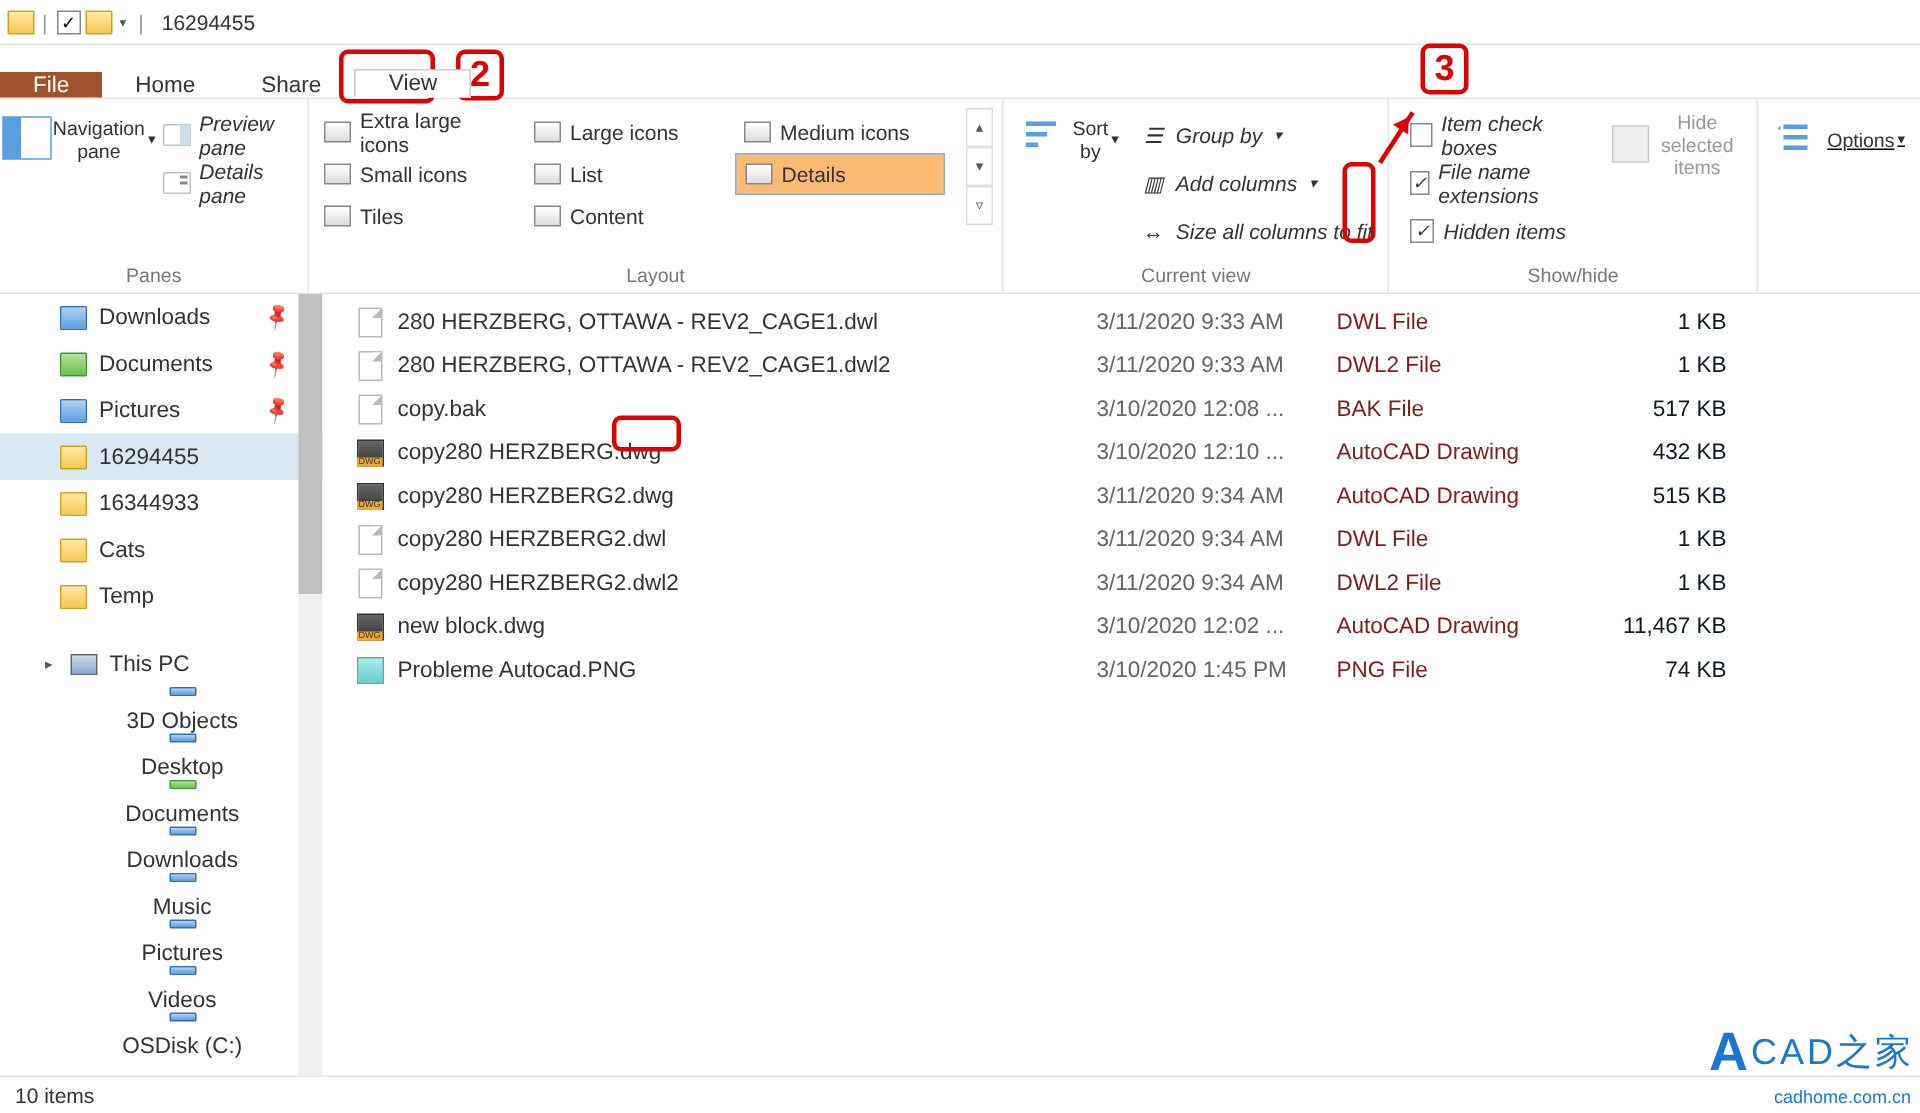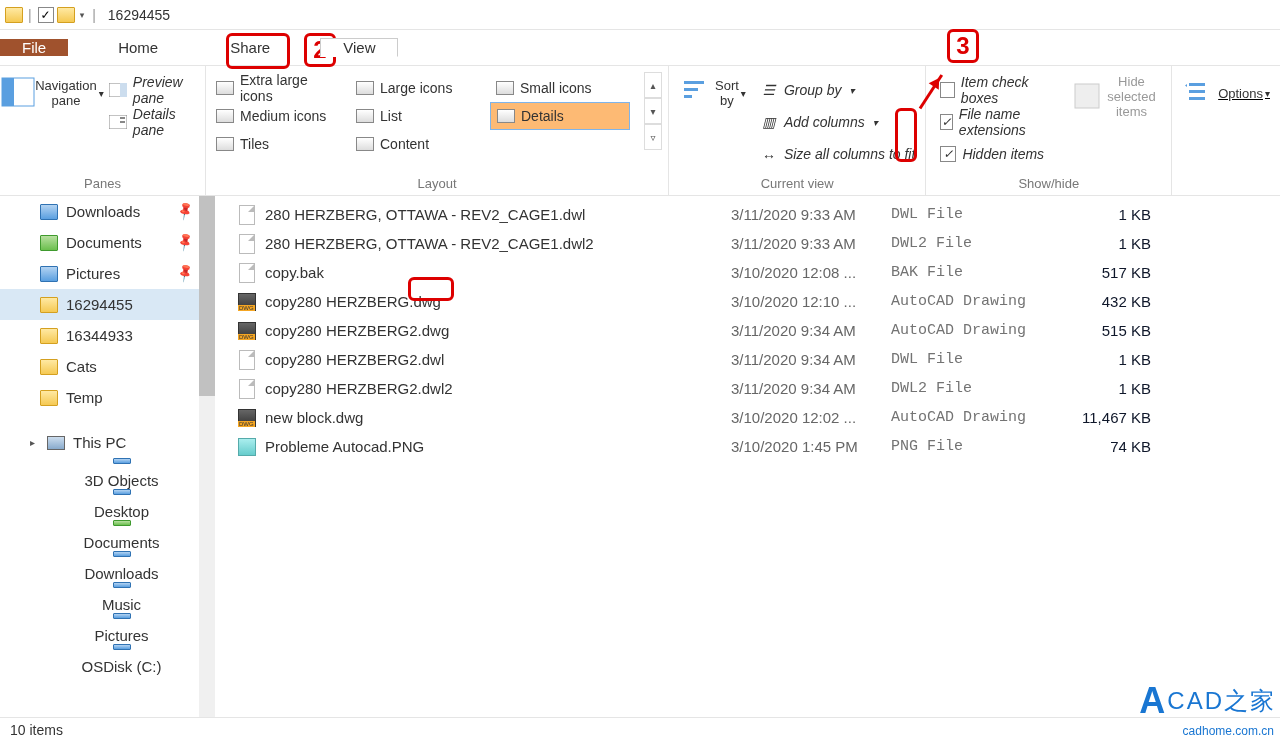--- a/index.html
+++ b/index.html
@@ -3,21 +3,21 @@
 <meta charset="utf-8">
 <style>
 * { margin:0; padding:0; box-sizing:border-box; font-family:"Segoe UI",Arial,sans-serif; }
 body { width:1280px; height:742px; background:#fff; overflow:hidden; position:relative; }
 
 .titlebar { height:30px; display:flex; align-items:center; padding:0 4px; font-size:14px; border-bottom:1px solid #e5e5e5; }
 .tb-icon { width:20px; height:22px; display:inline-flex; align-items:center; justify-content:center; }
 .qat-sep { color:#999; margin:0 4px; }
 .tb-title { margin-left:8px; color:#333; }
 
-.tabs { height:36px; display:flex; align-items:center; border-bottom:1px solid #e5e5e5;gap:28px; }
+.tabs { height:36px; display:flex; align-items:flex-end; border-bottom:1px solid #e5e5e5; }
 .tab { padding:0 22px; display:flex; align-items:center; font-size:15px; color:#333; cursor:pointer; }
 .tab.file { background:#a0522d; color:#fff; }
 .tab.view { border:1px solid #ccc; border-bottom:1px solid #fff; background:#fff; position:relative; z-index:2; }
 
 .ribbon { height:130px; display:flex; border-bottom:1px solid #e5e5e5; background:#fff; }
 .rgroup { border-right:1px solid #e5e5e5; display:flex; flex-direction:column; justify-content:space-between; padding:4px 4px 2px 4px; }
 .rgroup-label { text-align:center; font-size:13px; color:#777; padding:2px 0; }
 .rgroup-body { display:flex; gap:2px; align-items:flex-start; flex:1; }
 
 .bigbtn { display:flex; flex-direction:row; align-items:center; justify-content:center; padding:4px 6px; text-align:center; font-size:13px; color:#333; min-width:70px; cursor:pointer; }
@@ -47,21 +47,21 @@
 .folder-y { background:linear-gradient(#ffe9a3,#f5c953); border:1px solid #d4a020; border-radius:1px; }
 .folder-g { background:linear-gradient(#b8e0a0,#6bbf4e); border:1px solid #3f9a2e; border-radius:1px; }
 .folder-b { background:linear-gradient(#b3d3f2,#5a9fe0); border:1px solid #2f72b3; border-radius:1px; }
 .pc-ico { width:18px; height:14px; border:1px solid #666; background:linear-gradient(#cde,#8ac); }
 
 .filelist { flex:1; padding-top:4px; overflow:hidden; }
 .frow { height:29px; display:flex; align-items:center; font-size:15px; color:#333; padding-left:18px; }
 .frow .ficon { width:28px; display:flex; justify-content:center; }
 .fname { width:470px; padding-left:4px; }
 .fdate { width:160px; color:#666; }
-.ftype { width:170px; color:#737373;font-family:Liberation Mono, monospace; }
+.ftype { width:170px; color:#7f1d1d; }
 .fsize { width:90px; text-align:right; color:#0f172a; }
 .doc-ico { width:16px; height:20px; border:1px solid #bbb; background:#fff; position:relative; }
 .doc-ico::after { content:""; position:absolute; top:0; right:0; width:6px; height:6px; background:linear-gradient(135deg,#fff 48%,#bbb 52%); }
 .dwg-ico { width:18px; height:18px; background:linear-gradient(#666,#333); border:1px solid #333; position:relative; }
 .dwg-ico::after { content:"DWG"; position:absolute; bottom:-1px; left:-1px; font-size:6px; background:#f5a623; color:#333; padding:0 1px; }
 .png-ico { width:18px; height:18px; border:1px solid #5aa; background:linear-gradient(#aee,#6cc); }
 
 .status { height:25px; border-top:1px solid #e5e5e5; display:flex; align-items:center; padding-left:10px; font-size:14px; color:#333; }
 
 .callout { position:absolute; border:3px solid #d00; border-radius:6px; pointer-events:none; }
@@ -146,25 +146,25 @@
           <div class="gitem">
             <span class="gicon"></span>
             <span>Extra large icons</span>
           </div>
           <div class="gitem">
             <span class="gicon"></span>
             <span>Large icons</span>
           </div>
           <div class="gitem">
             <span class="gicon"></span>
+            <span>Medium icons</span>
+          </div>
+          <div class="gitem">
+            <span class="gicon"></span>
             <span>Small icons</span>
-          </div>
-          <div class="gitem">
-            <span class="gicon"></span>
-            <span>Medium icons</span>
           </div>
           <div class="gitem">
             <span class="gicon"></span>
             <span>List</span>
           </div>
           <div class="gitem selected">
             <span class="gicon"></span>
             <span>Details</span>
           </div>
           <div class="gitem">
@@ -328,20 +328,24 @@
         <div class="nav-item sub">
           <span class="fico folder-b"></span>
           <span>Music</span>
         </div>
         <div class="nav-item sub">
           <span class="fico folder-b"></span>
           <span>Pictures</span>
         </div>
         <div class="nav-item sub">
           <span class="fico folder-b"></span>
+          <span>Videos</span>
+        </div>
+        <div class="nav-item sub">
+          <span class="fico folder-b"></span>
           <span>OSDisk (C:)</span>
         </div>
       </div>
     <div class="nav-scroll">
         <div class="nav-thumb"></div>
       </div>
   </div>
   <div class="filelist" id="file-list">
       <div class="frow">
         <span class="ficon">

